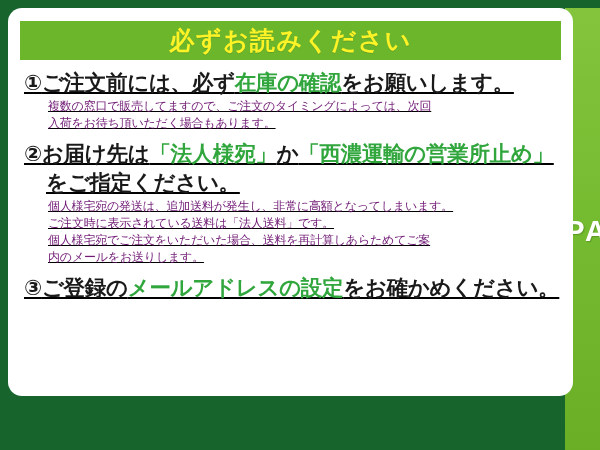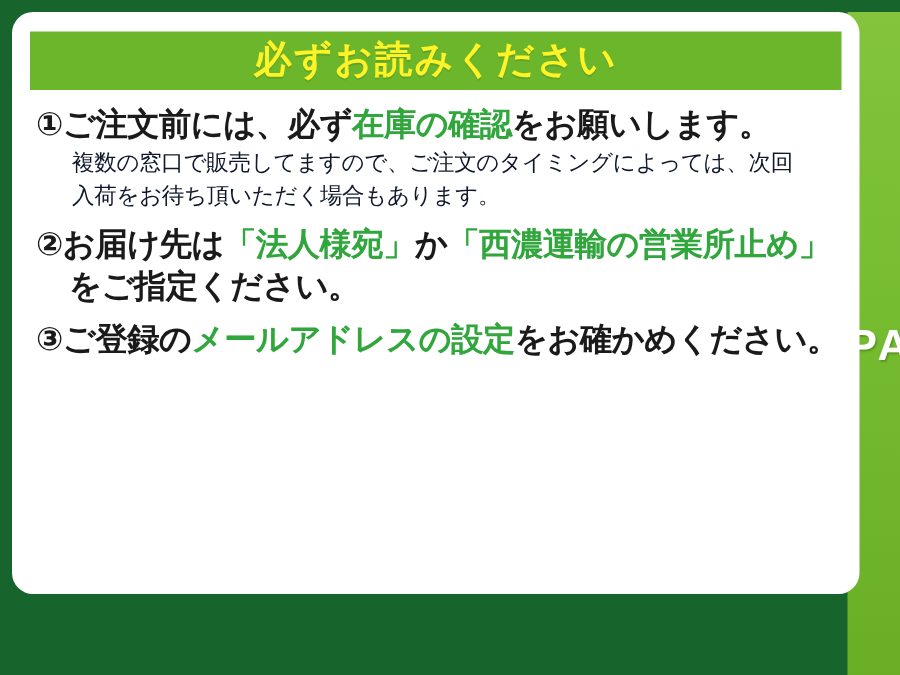--- a/index.html
+++ b/index.html
@@ -54,20 +54,21 @@
     font-weight: bold;
     letter-spacing: 1.5px;
     line-height: 1;
     text-shadow: 0 1px 0 rgba(0,0,0,0.10);
     white-space: nowrap;
   }
 
   
   .items {
     padding: 0 4px 0 6px;
+    text-decoration: underline;
   }
   .item {
     margin-bottom: 9px;
   }
   .item:last-child {
     margin-bottom: 0;
   }
   .item-heading {
     color: #1a1a1a;
     font-size: 21.5px;
@@ -78,22 +79,22 @@
     margin-bottom: 2px;
   }
   .item-heading .hl {
     color: #30a63d;
   }
   .heading-line2 {
     padding-left: 22px;
   }
   .item-body {
     padding-left: 24px;
-    color: #0f172a;
-    font-size: 15px;
+    color: #701a75;
+    font-size: 12px;
     line-height: 1.42;
     letter-spacing: -0.2px;
     white-space: nowrap;
   }
   .item-body div {
     margin: 0;
   }
 
   
   .brand-bar {
@@ -137,20 +138,26 @@
         </div>
       </div>
 
       <div class="item">
         <div class="item-heading">
           <span>②</span><span>お届け先は</span><span class="hl">「法人様宛」</span><span>か</span><span class="hl">「西濃運輸の営業所止め」</span>
         </div>
         <div class="item-heading heading-line2">
           <span>をご指定ください。</span>
         </div>
+        <div class="item-body">
+          <div>個人様宅宛の発送は、追加送料が発生し、非常に高額となってしまいます。</div>
+          <div>ご注文時に表示されている送料は「法人送料」です。</div>
+          <div>個人様宅宛でご注文をいただいた場合、送料を再計算しあらためてご案</div>
+          <div>内のメールをお送りします。</div>
+        </div>
       </div>
 
       <div class="item">
         <div class="item-heading">
           <span>③</span><span>ご登録の</span><span class="hl">メールアドレスの設定</span><span>をお確かめください。</span>
         </div>
       </div>
 
     </div>
   </div>

